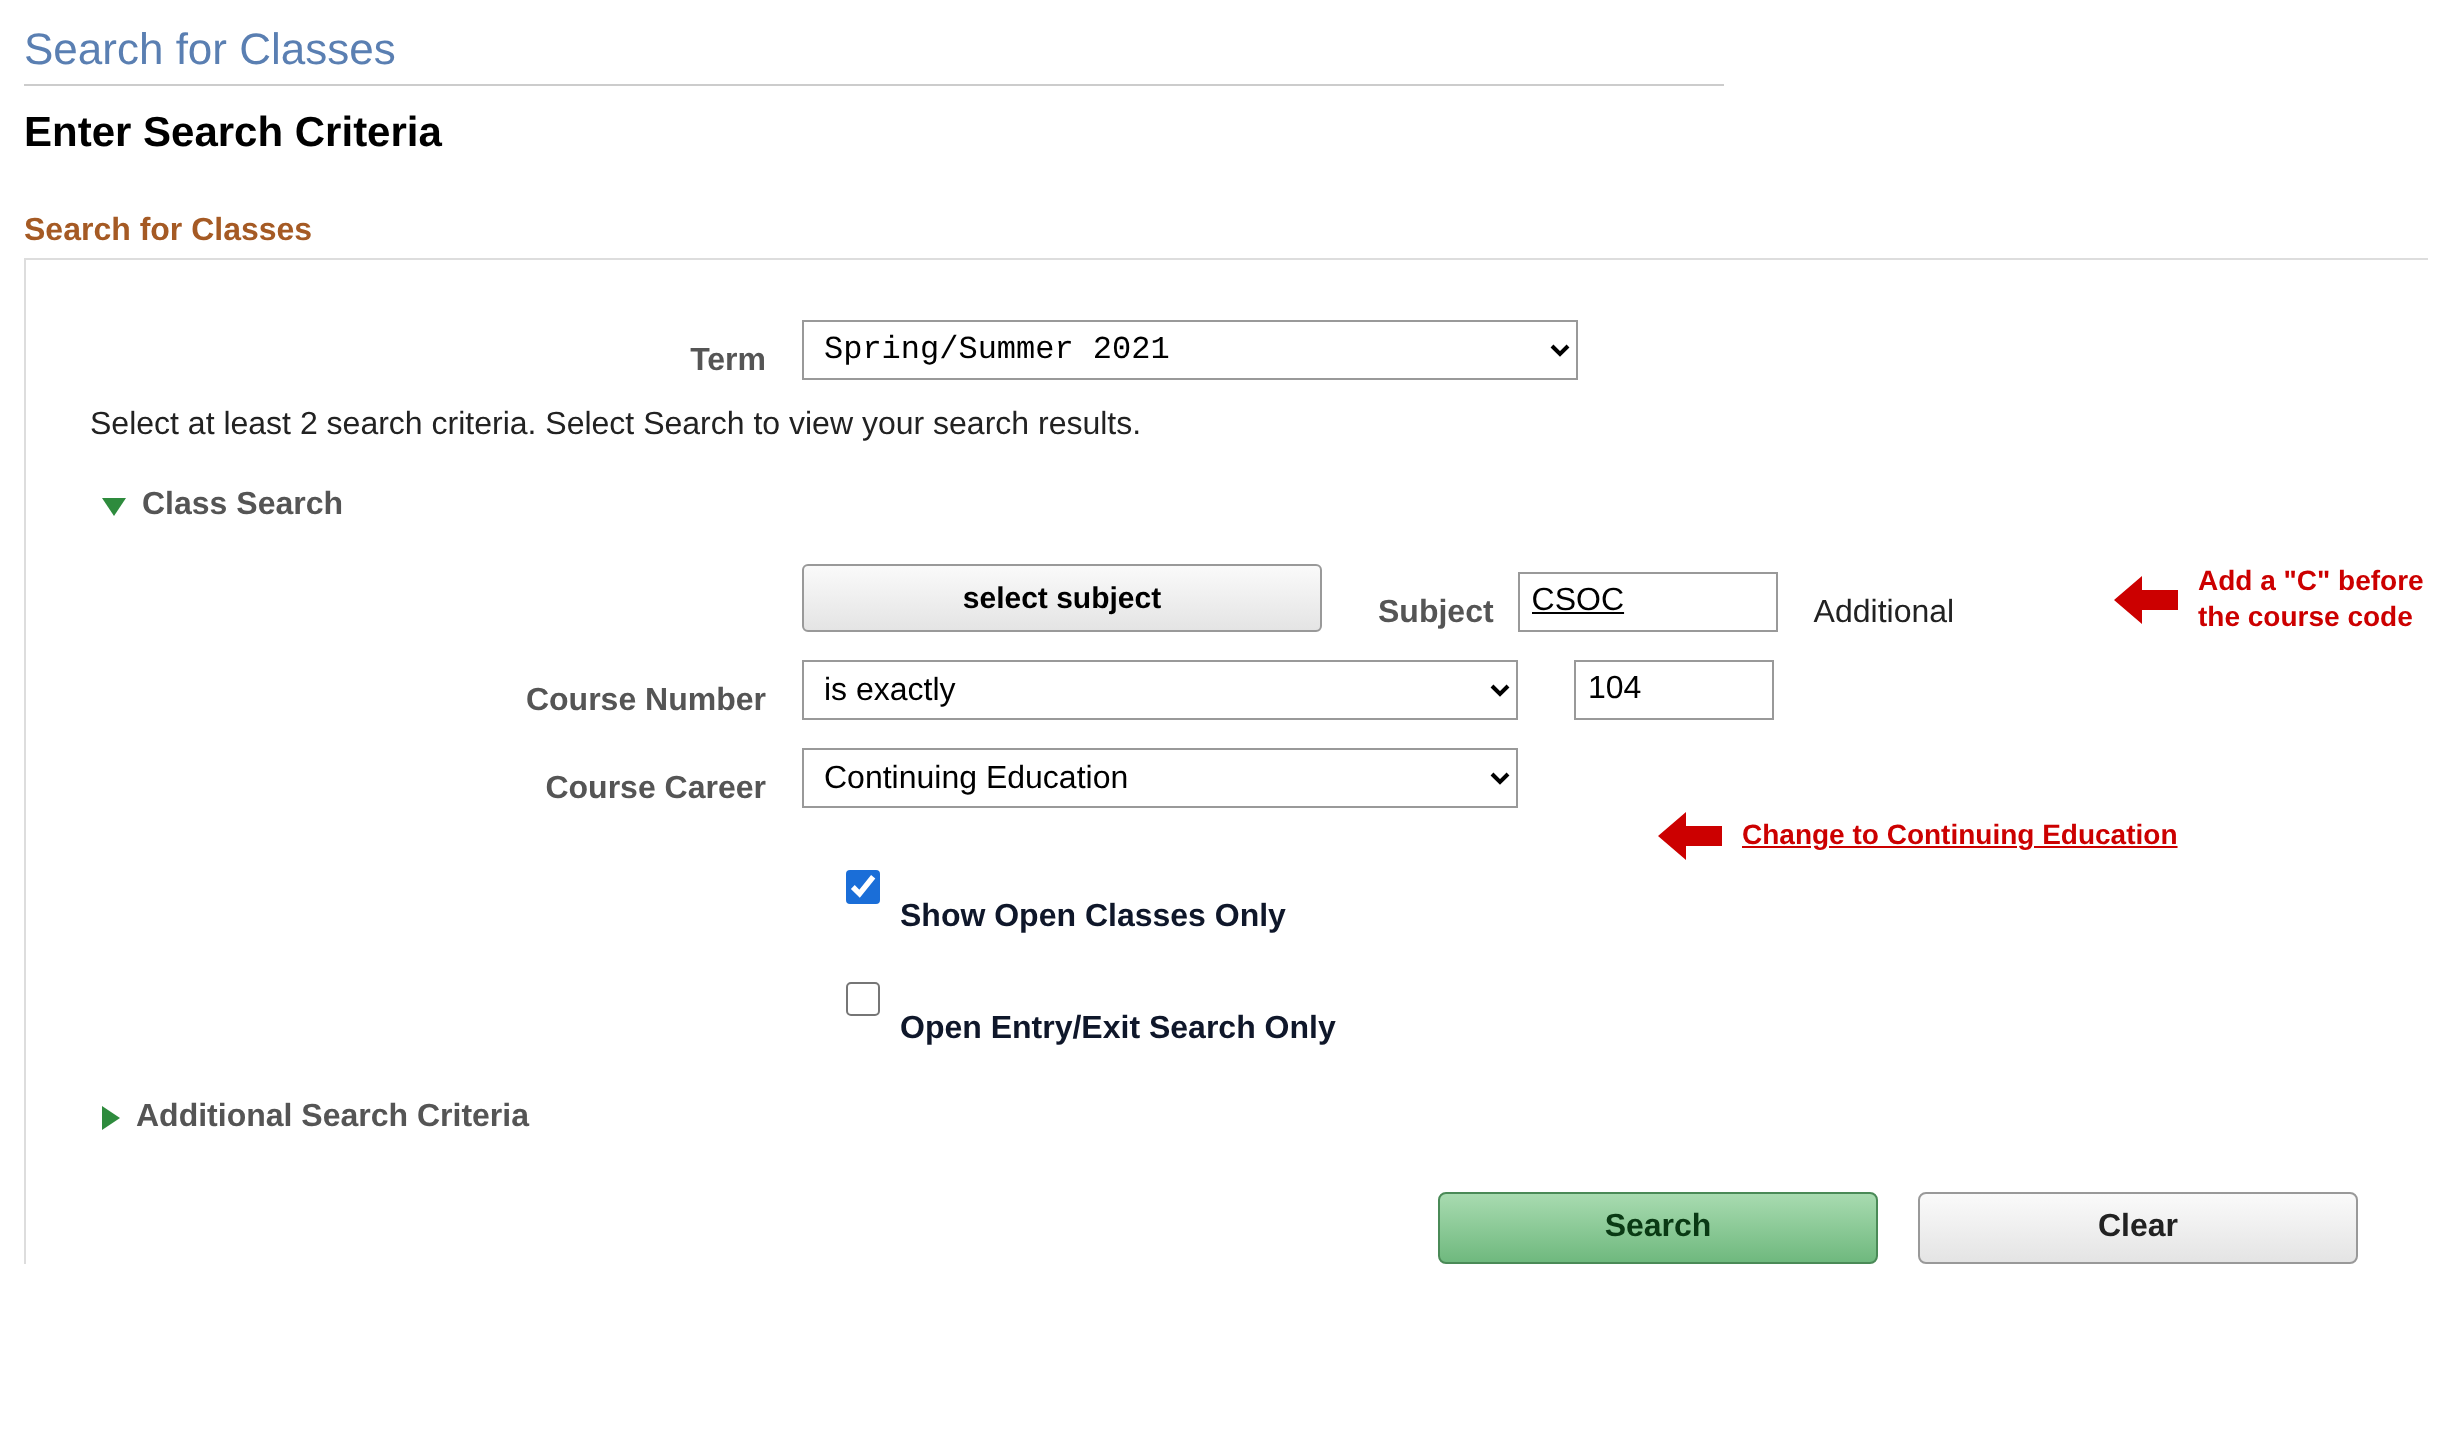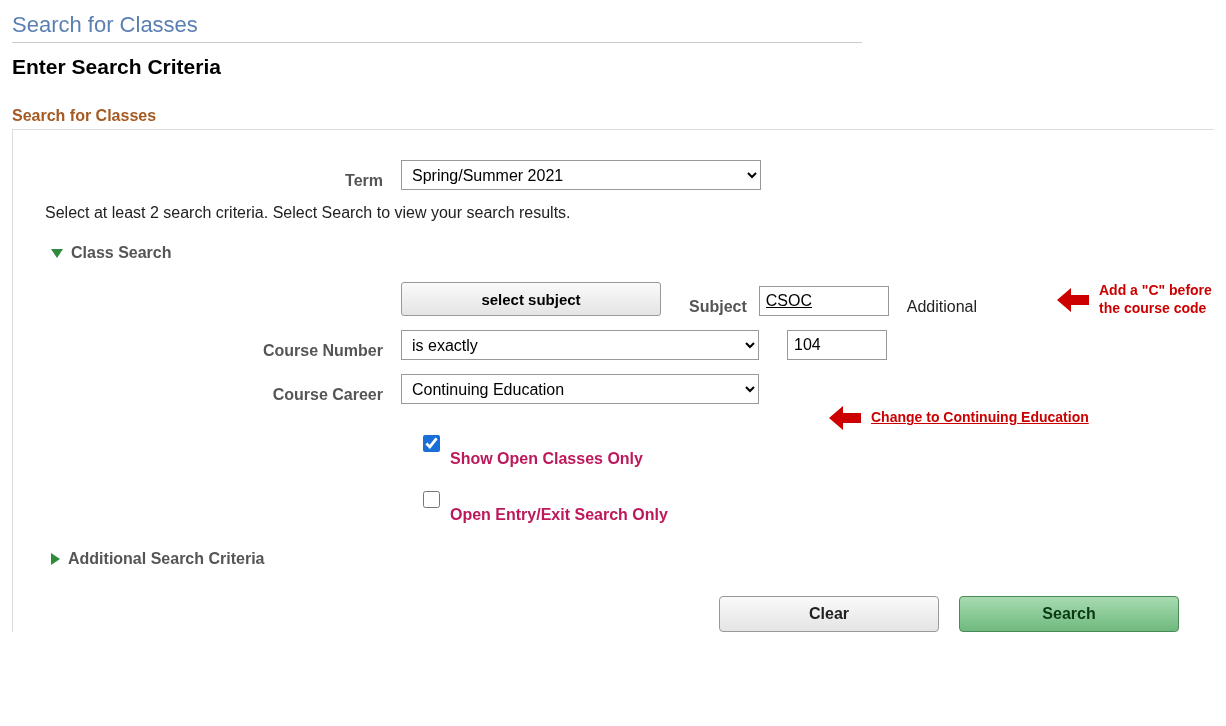--- a/index.html
+++ b/index.html
@@ -79,21 +79,21 @@
     margin-right:8px;
   }
   select, input[type="text"] {
     font-size:16px;
     padding: 4px 6px;
     border:1px solid #999;
     background:#fff;
     height:30px;
   }
   select { padding-right:24px; }
-  .term-select { width: 360px; }
+  .term-select { width: 388px; font-family: Liberation Mono, monospace; }
   .mid-select { width: 358px; }
   .subject-btn {
     width: 260px;
     height:34px;
     background: linear-gradient(#fafafa,#e4e4e4);
     border:1px solid #999;
     border-radius:3px;
     font-weight:bold;
     font-size:15px;
     cursor:pointer;
@@ -106,21 +106,21 @@
   }
   .subject-input { width:130px;text-decoration:underline; }
   .subject-name {
     margin-left:18px;
     font-size:16px;
     color:#222;
   }
   .num-input { width:100px; margin-left:28px; }
   .cb-row { margin-left: 378px; display:flex; align-items:center; margin-bottom:6px; }
   .cb-row input { width:17px; height:17px; margin-right:10px; accent-color:#1a6ed8;}
-  .cb-row label { font-weight:bold; color:#be185d; font-size:16px;margin-top:32px; }
+  .cb-row label { font-weight:bold; color:#0f172a; font-size:16px;margin-top:32px; }
   .anno {
     color:#c00;
     font-weight:bold;
     font-size:14px;
     display:flex;
     align-items:center;
     line-height:1.25;
   }
   .anno svg { flex:0 0 auto; margin-right:8px; }
   .anno1 { position:absolute; left:1044px; top:152px; width:170px; }
@@ -204,22 +204,22 @@
     <input type="checkbox" style="">
     <label>Open Entry/Exit Search Only</label>
   </div>
 
   <div class="section-toggle" style="margin-top:26px;">
     <span class="tri-right"></span>
     <span>Additional Search Criteria</span>
   </div>
 
   <div class="btn-row">
+    <button class="btn btn-search">Search</button>
     <button class="btn btn-clear">Clear</button>
-    <button class="btn btn-search">Search</button>
   </div>
 
   <div class="anno anno1">
     <svg width="34" height="28" viewBox="0 0 34 28">
       <path d="M0 14 L14 2 L14 9 L32 9 L32 19 L14 19 L14 26 Z" fill="#c00"></path>
     </svg>
     <span>Add a "C" before the course code</span>
   </div>
   <div class="anno anno2">
     <svg width="34" height="28" viewBox="0 0 34 28">

